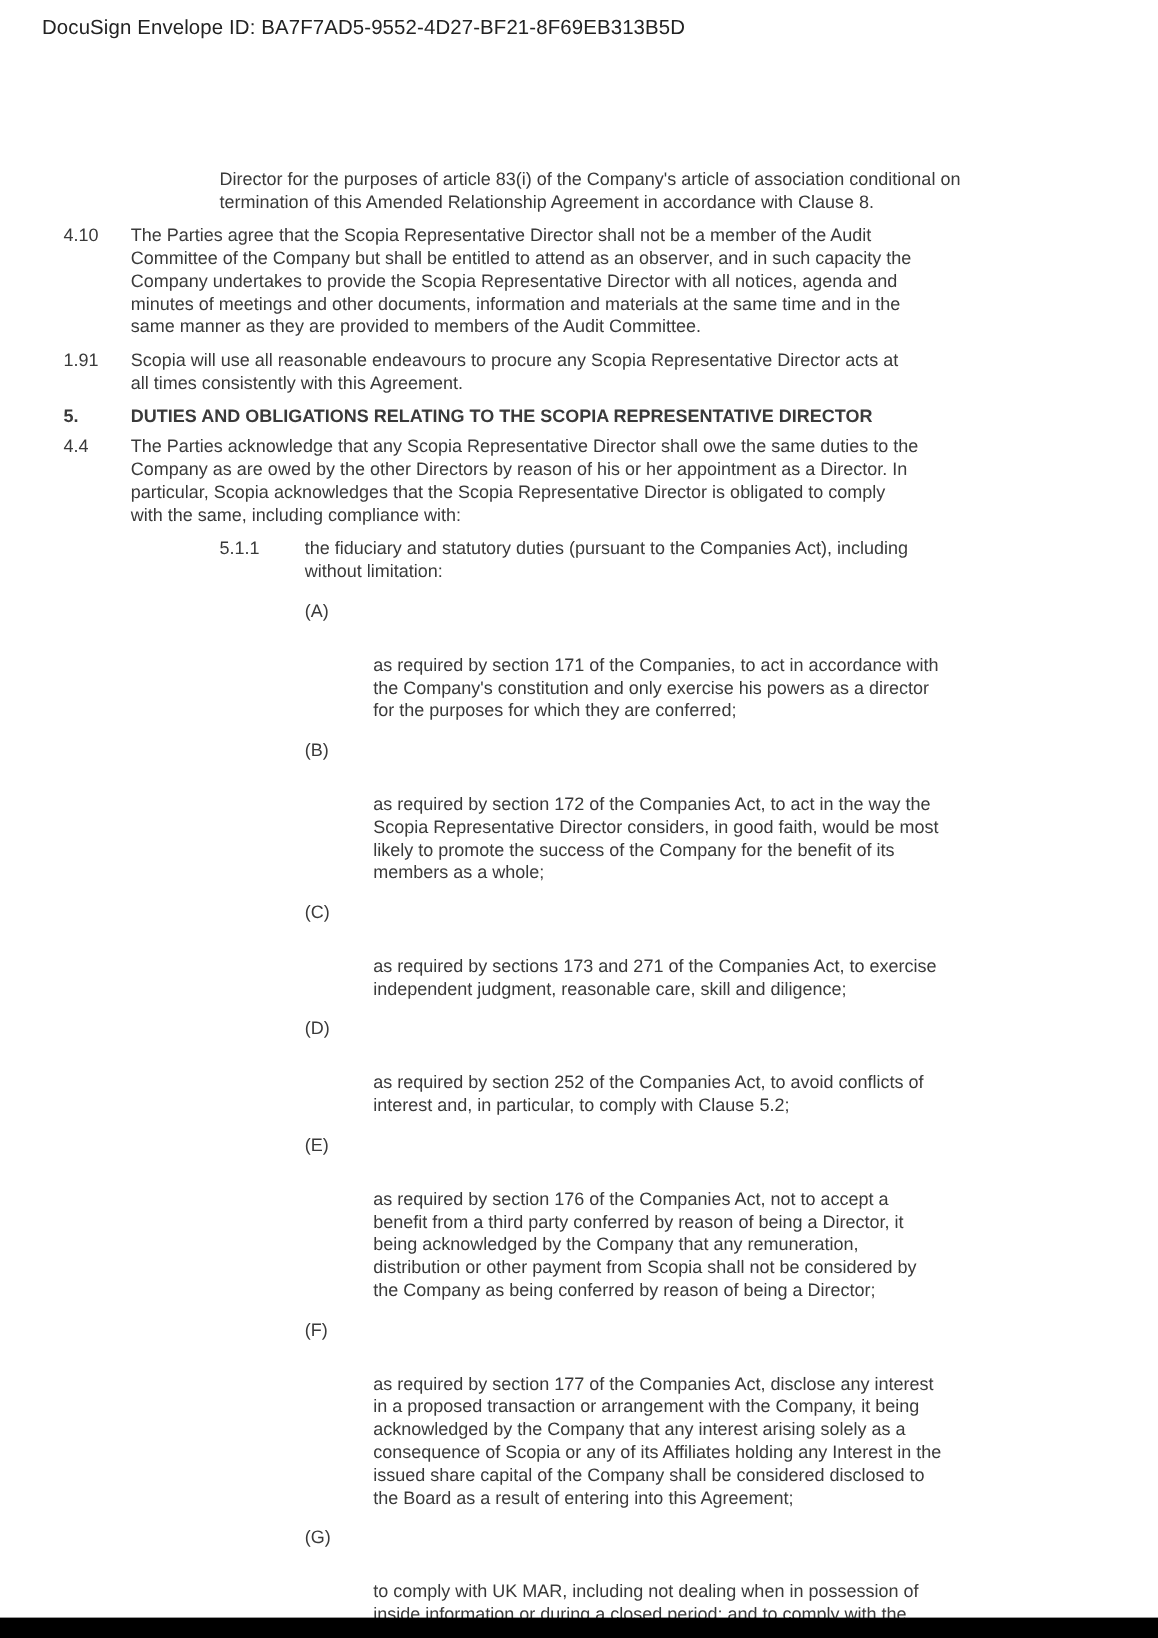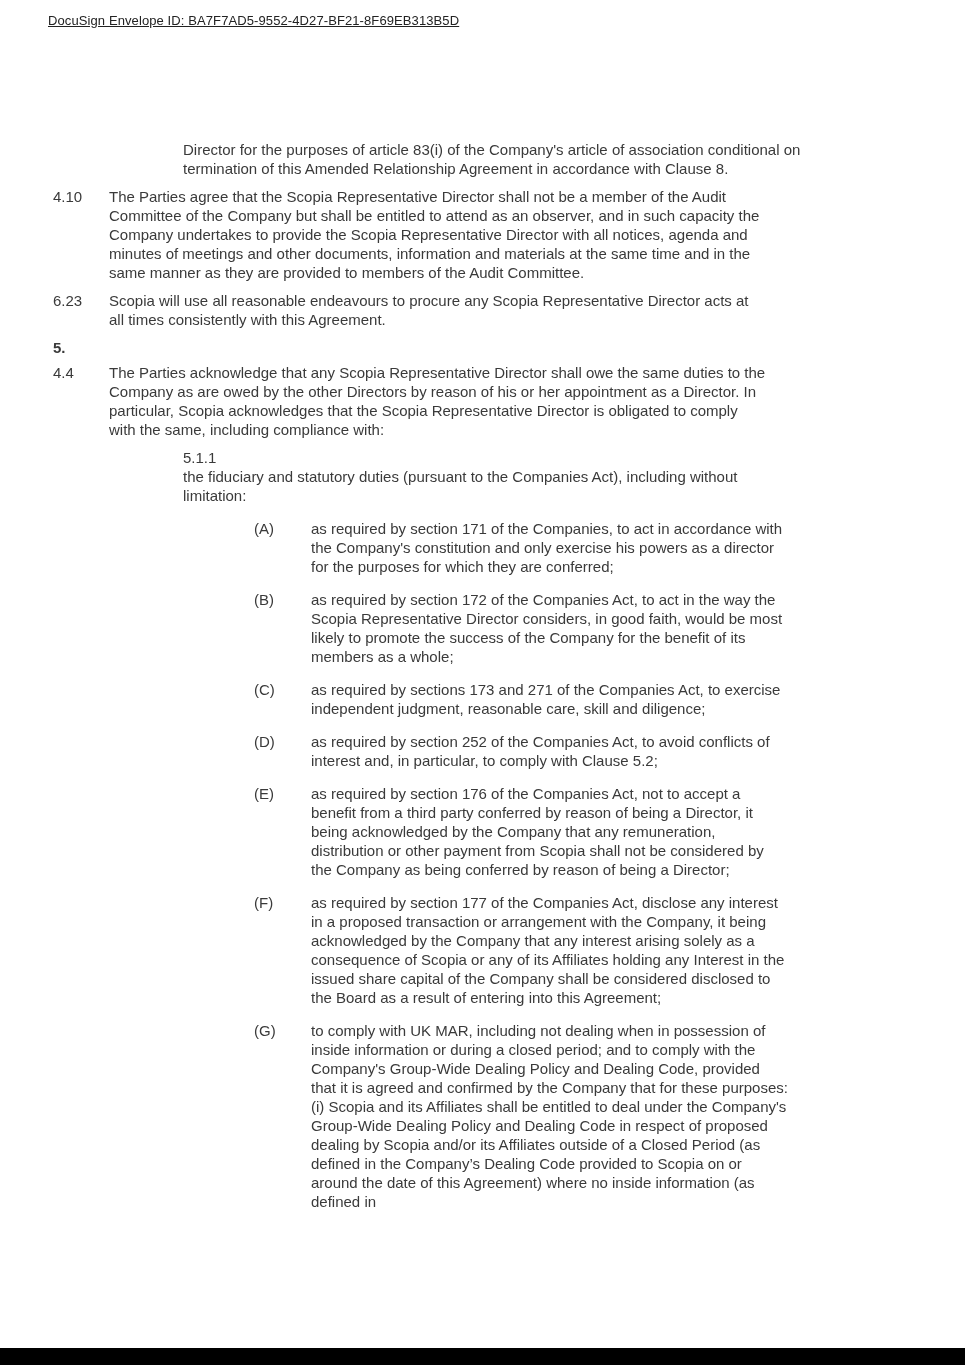--- a/index.html
+++ b/index.html
@@ -9,25 +9,24 @@
     width: 965px;
     height: 1365px;
     background: #ffffff;
     font-family: "Liberation Sans", "DejaVu Sans", sans-serif;
     color: #3a3a3a;
     overflow: hidden;
   }
   .docusign-header {
     position: absolute;
     top: 13px;
-    left: 48px;
-    font-size: 13px;
+    left: 35px;
+    font-size: 17px;
     color: #222222;
     letter-spacing: 0.1px;
-    text-decoration: underline;
   }
   .content {
     position: absolute;
     top: 140px;
     left: 0;
     width: 788px;
     font-size: 15px;
     line-height: 19px;
   }
   .cont-para {
@@ -44,31 +43,30 @@
   .clause .text { width: 657px; }
   .heading {
     font-weight: bold;
     margin-top: 7px;
     margin-bottom: 6px;
   }
   .sub1 {
     display: flex;
     margin-left: 183px;
     margin-bottom: 14px;
-    flex-direction: column;
   }
   .sub1 .num { width: 71px; flex-shrink: 0; }
   .sub1 .text { width: 601px; }
   .letter-item {
     display: flex;
     margin-left: 254px;
     margin-bottom: 14px;
   }
   .letter-item .num { width: 57px; flex-shrink: 0; }
-  .letter-item .text { width: 529px; }
+  .letter-item .text { width: 529px; margin-top: 45px; }
   .bottom-bar {
     position: absolute;
     left: 0;
     bottom: 0;
     width: 965px;
     height: 17px;
     background: #000000;
   }
 </style>
 </head>
@@ -81,26 +79,27 @@
   <div class="content">
 
     <p class="cont-para">Director for the purposes of article 83(i) of the Company's article of association conditional on termination of this Amended Relationship Agreement in accordance with Clause 8.</p>
 
     <div class="clause">
       <span class="num">4.10</span>
       <span class="text">The Parties agree that the Scopia Representative Director shall not be a member of the Audit Committee of the Company but shall be entitled to attend as an observer, and in such capacity the Company undertakes to provide the Scopia Representative Director with all notices, agenda and minutes of meetings and other documents, information and materials at the same time and in the same manner as they are provided to members of the Audit Committee.</span>
     </div>
 
     <div class="clause">
-      <span class="num">6.23</span>
+      <span class="num">1.91</span>
       <span class="text">Scopia will use all reasonable endeavours to procure any Scopia Representative Director acts at all times consistently with this Agreement.</span>
     </div>
 
     <div class="clause heading">
       <span class="num">5.</span>
+      <span class="text">DUTIES AND OBLIGATIONS RELATING TO THE SCOPIA REPRESENTATIVE DIRECTOR</span>
     </div>
 
     <div class="clause">
       <span class="num">4.4</span>
       <span class="text">The Parties acknowledge that any Scopia Representative Director shall owe the same duties to the Company as are owed by the other Directors by reason of his or her appointment as a Director. In particular, Scopia acknowledges that the Scopia Representative Director is obligated to comply with the same, including compliance with:</span>
     </div>
 
     <div class="sub1">
       <span class="num">5.1.1</span>
       <span class="text">the fiduciary and statutory duties (pursuant to the Companies Act), including without limitation:</span>

